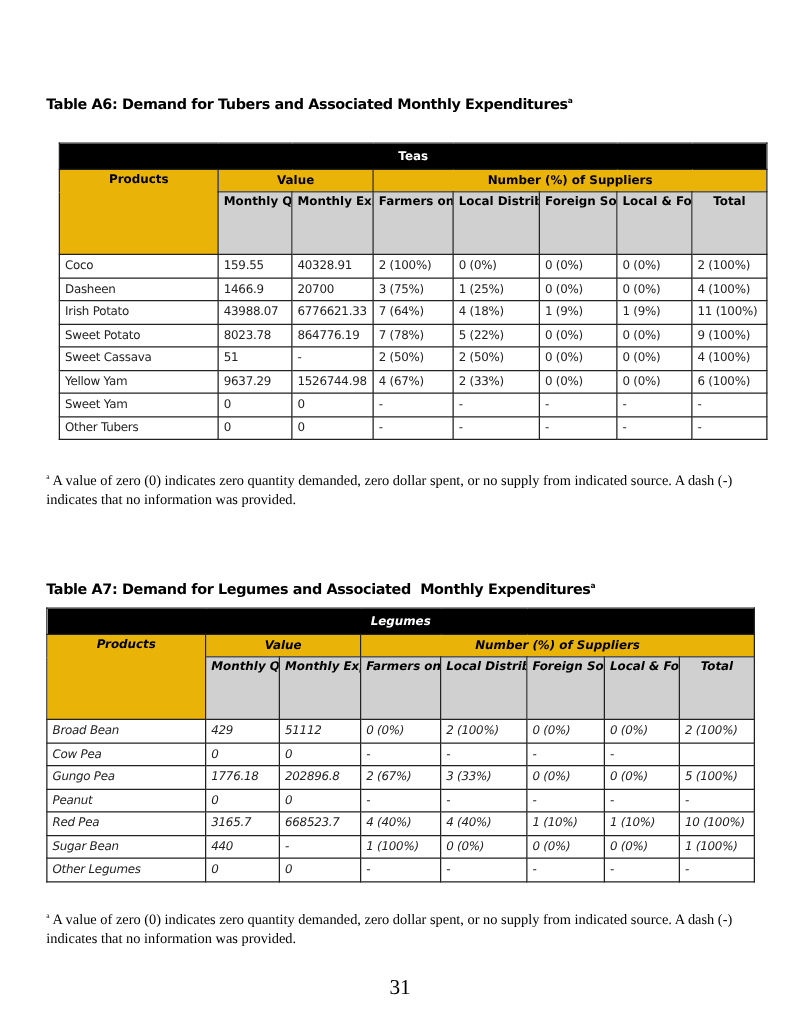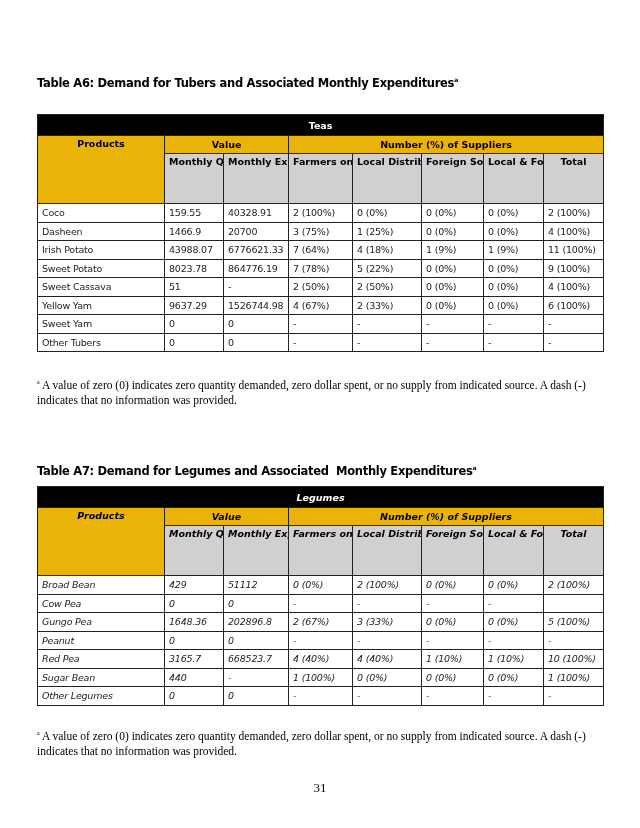--- a/index.html
+++ b/index.html
@@ -13,29 +13,29 @@
   table.data td, table.data th { border: 1.5px solid #222; padding: 0 4px; overflow: hidden; white-space: nowrap; }
   th.band { background: #000; color: #fff; font-weight: bold; height: 20px; font-size: 9.5px; text-align: center; }
   th.grp { background: #eab308; font-weight: bold; height: 17px; text-align: center; font-size: 9.5px; }
   th.sub { background: #d0d0d0; font-weight: bold; text-align: center; vertical-align: top;
            font-size: 9.5px; line-height: 15px; padding-top: 2px; height: 49px; white-space: normal; }
   td { height: 17.5px; font-size: 9.5px; color: #222; letter-spacing: -0.2px; }
   .footnote { position: absolute; left: 37px; width: 570px; font-family: "Liberation Serif", "DejaVu Serif", serif;
               font-size: 11.5px; line-height: 15px; }
   .footnote sup { font-size: 6px; }
   .page-number { position: absolute; left: 0; width: 640px; text-align: center; top: 780px;
-                 font-family: "Liberation Serif", "DejaVu Serif", serif; font-size: 13px; }
+                 font-family: "Liberation Serif", "DejaVu Serif", serif; font-size: 17px; }
 </style>
 </head>
 <body>
 
 <div class="table-title" style="top:76px;">
   <span>Table A6: Demand for Tubers and Associated Monthly Expenditures</span><sup>a</sup>
 </div>
-<table class="data" style="top:114px;">
+<table class="data" style="top:114px;margin-left:10px;">
   <colgroup>
     <col style="width:127px">
       <col style="width:59px">
       <col style="width:65px">
       <col style="width:64px">
     <col style="width:69px">
       <col style="width:62px">
       <col style="width:60px">
       <col style="width:60px">
   </colgroup>
@@ -195,21 +195,21 @@
         <td>0</td>
         <td>0</td>
         <td>-</td>
         <td>-</td>
         <td>-</td>
         <td>-</td>
         <td></td>
       </tr>
       <tr>
         <td>Gungo Pea</td>
-        <td>1648.36</td>
+        <td>1776.18</td>
         <td>202896.8</td>
         <td>2 (67%)</td>
         <td>3 (33%)</td>
         <td>0 (0%)</td>
         <td>0 (0%)</td>
         <td>5 (100%)</td>
       </tr>
       <tr>
         <td>Peanut</td>
         <td>0</td>

